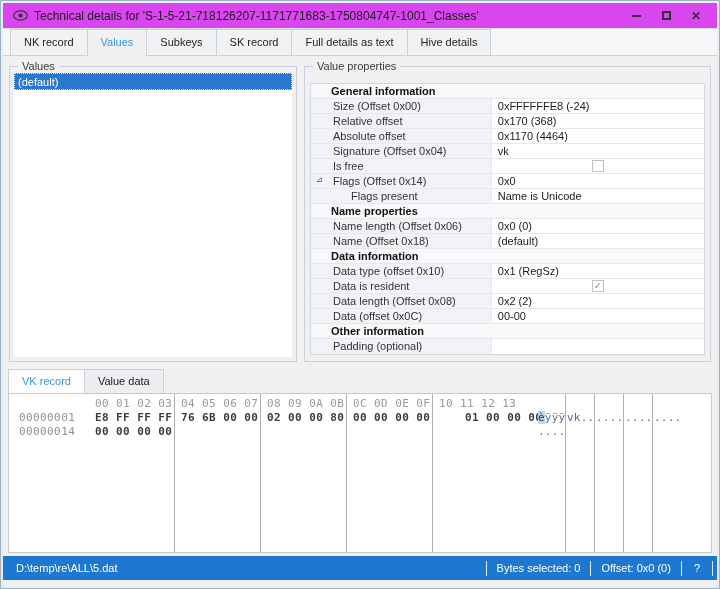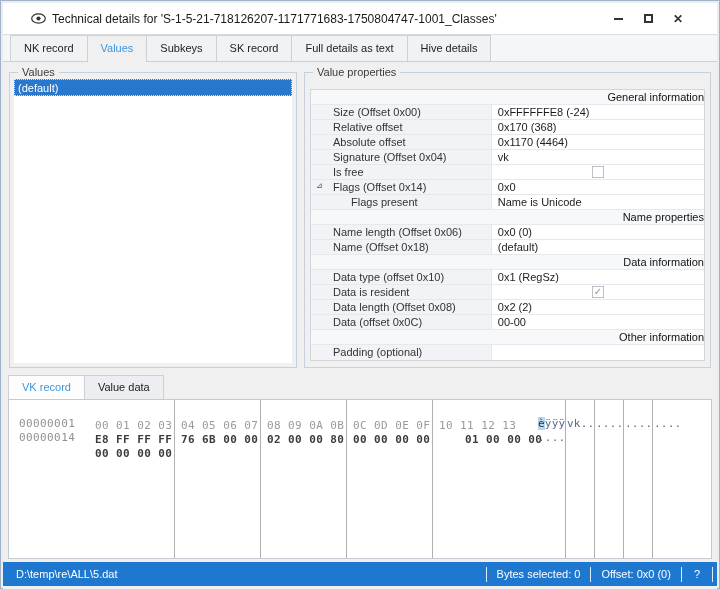--- a/index.html
+++ b/index.html
@@ -9,24 +9,24 @@
   .window {
     width: 720px; height: 589px;
     border: 1px solid #9fb2c6;
     background: #e9edf2;
     padding: 2px;
     position: relative;
   }
 
   
   .titlebar {
-    height: 32px; background: #ffffff;
+    height: 26px; background: #d946ef;
     display: flex; align-items: center;
     border-bottom: 1px solid #d9dce1;
-    padding: 0 24px;
+    padding: 0 6px;
   }
   .titlebar .eye { display:flex; align-items:center; margin: 0 6px 0 4px; }
   .titlebar .title { font-size: 12px; color: #1a1a1a; white-space: nowrap; }
   .controls { margin-left: auto; display: flex; align-items: center; }
   .ctl { width: 30px; height: 22px; display:flex; align-items:center; justify-content:center; cursor: default; }
   .ctl-min i { display:block; width: 9px; height: 2px; background: #333; }
   .ctl-max i { display:block; width: 9px; height: 9px; border: 2px solid #333; }
   .ctl-close { font-size: 12px; font-weight: bold; color: #333; }
 
   
@@ -73,22 +73,22 @@
 
   
   .propgrid {
     position: absolute; left: 5px; right: 5px; top: 16px;
     border: 1px solid #d4d6db; background: #fff;
   }
   .prow { display: flex; height: 15px; border-bottom: 1px solid #e7e8ec; font-size: 11px; position: relative; }
   .prow:last-child { border-bottom: none; }
   .prow.pheader { background: #f7f8fa; }
   .prow.pheader .ptitle {
-    flex: 1; font-weight: normal; color: #111;
-    padding-left: 20px; line-height: 14px; text-align: right;
+    flex: 1; font-weight: bold; color: #111;
+    padding-left: 20px; line-height: 14px;
   }
   .plabel {
     flex: 0 0 46%; background: #f2f3f6; color: #333;
     padding-left: 22px; line-height: 14px;
     border-right: 1px solid #e7e8ec; overflow: hidden; white-space: nowrap;
   }
   .plabel.child { padding-left: 40px; }
   .pvalue { flex: 1; background: #fff; color: #1c1c1c; padding-left: 6px; line-height: 14px; display:flex; align-items:center; }
   .exp { position: absolute; left: 5px; top: 1px; font-size: 8px; color: #555; }
   .cb {
@@ -102,21 +102,21 @@
   .hexpanel {
     position: relative; margin: 0 5px; height: 160px;
     background: #fff; border: 1px solid #c6cbd2;
     font-family: "DejaVu Sans Mono", monospace; font-size: 11px;
     overflow: hidden;
   }
   .vline { position: absolute; top: 0; bottom: 0; width: 1px; background: #b0b0b0; }
   .hexrow { position: relative; height: 14px; line-height: 14px; }
   .hexrows { padding-top: 3px; position: relative; }
   .hoffset { position: absolute; left: 10px; color: #919191; letter-spacing: .4px; }
-  .hgroup { position: absolute; color: #3c3c3c; font-weight: 600; letter-spacing: .4px; margin-top: 16px; }
+  .hgroup { position: absolute; color: #3c3c3c; font-weight: 600; letter-spacing: .4px; }
   .hexrow.hheader .hgroup { color: #9a9a9a; font-weight: 400; }
   .agroup { position: absolute; color: #5a6a90; letter-spacing: .2px; }
   .agroup .caret { background: #b4d8f2; color: #333; }
 
   
   .statusbar {
     height: 24px; margin-top: 3px; background: #1e78d0;
     display: flex; align-items: center; color: #fff; font-size: 11px;
   }
   .statusbar .path { padding-left: 13px; }

